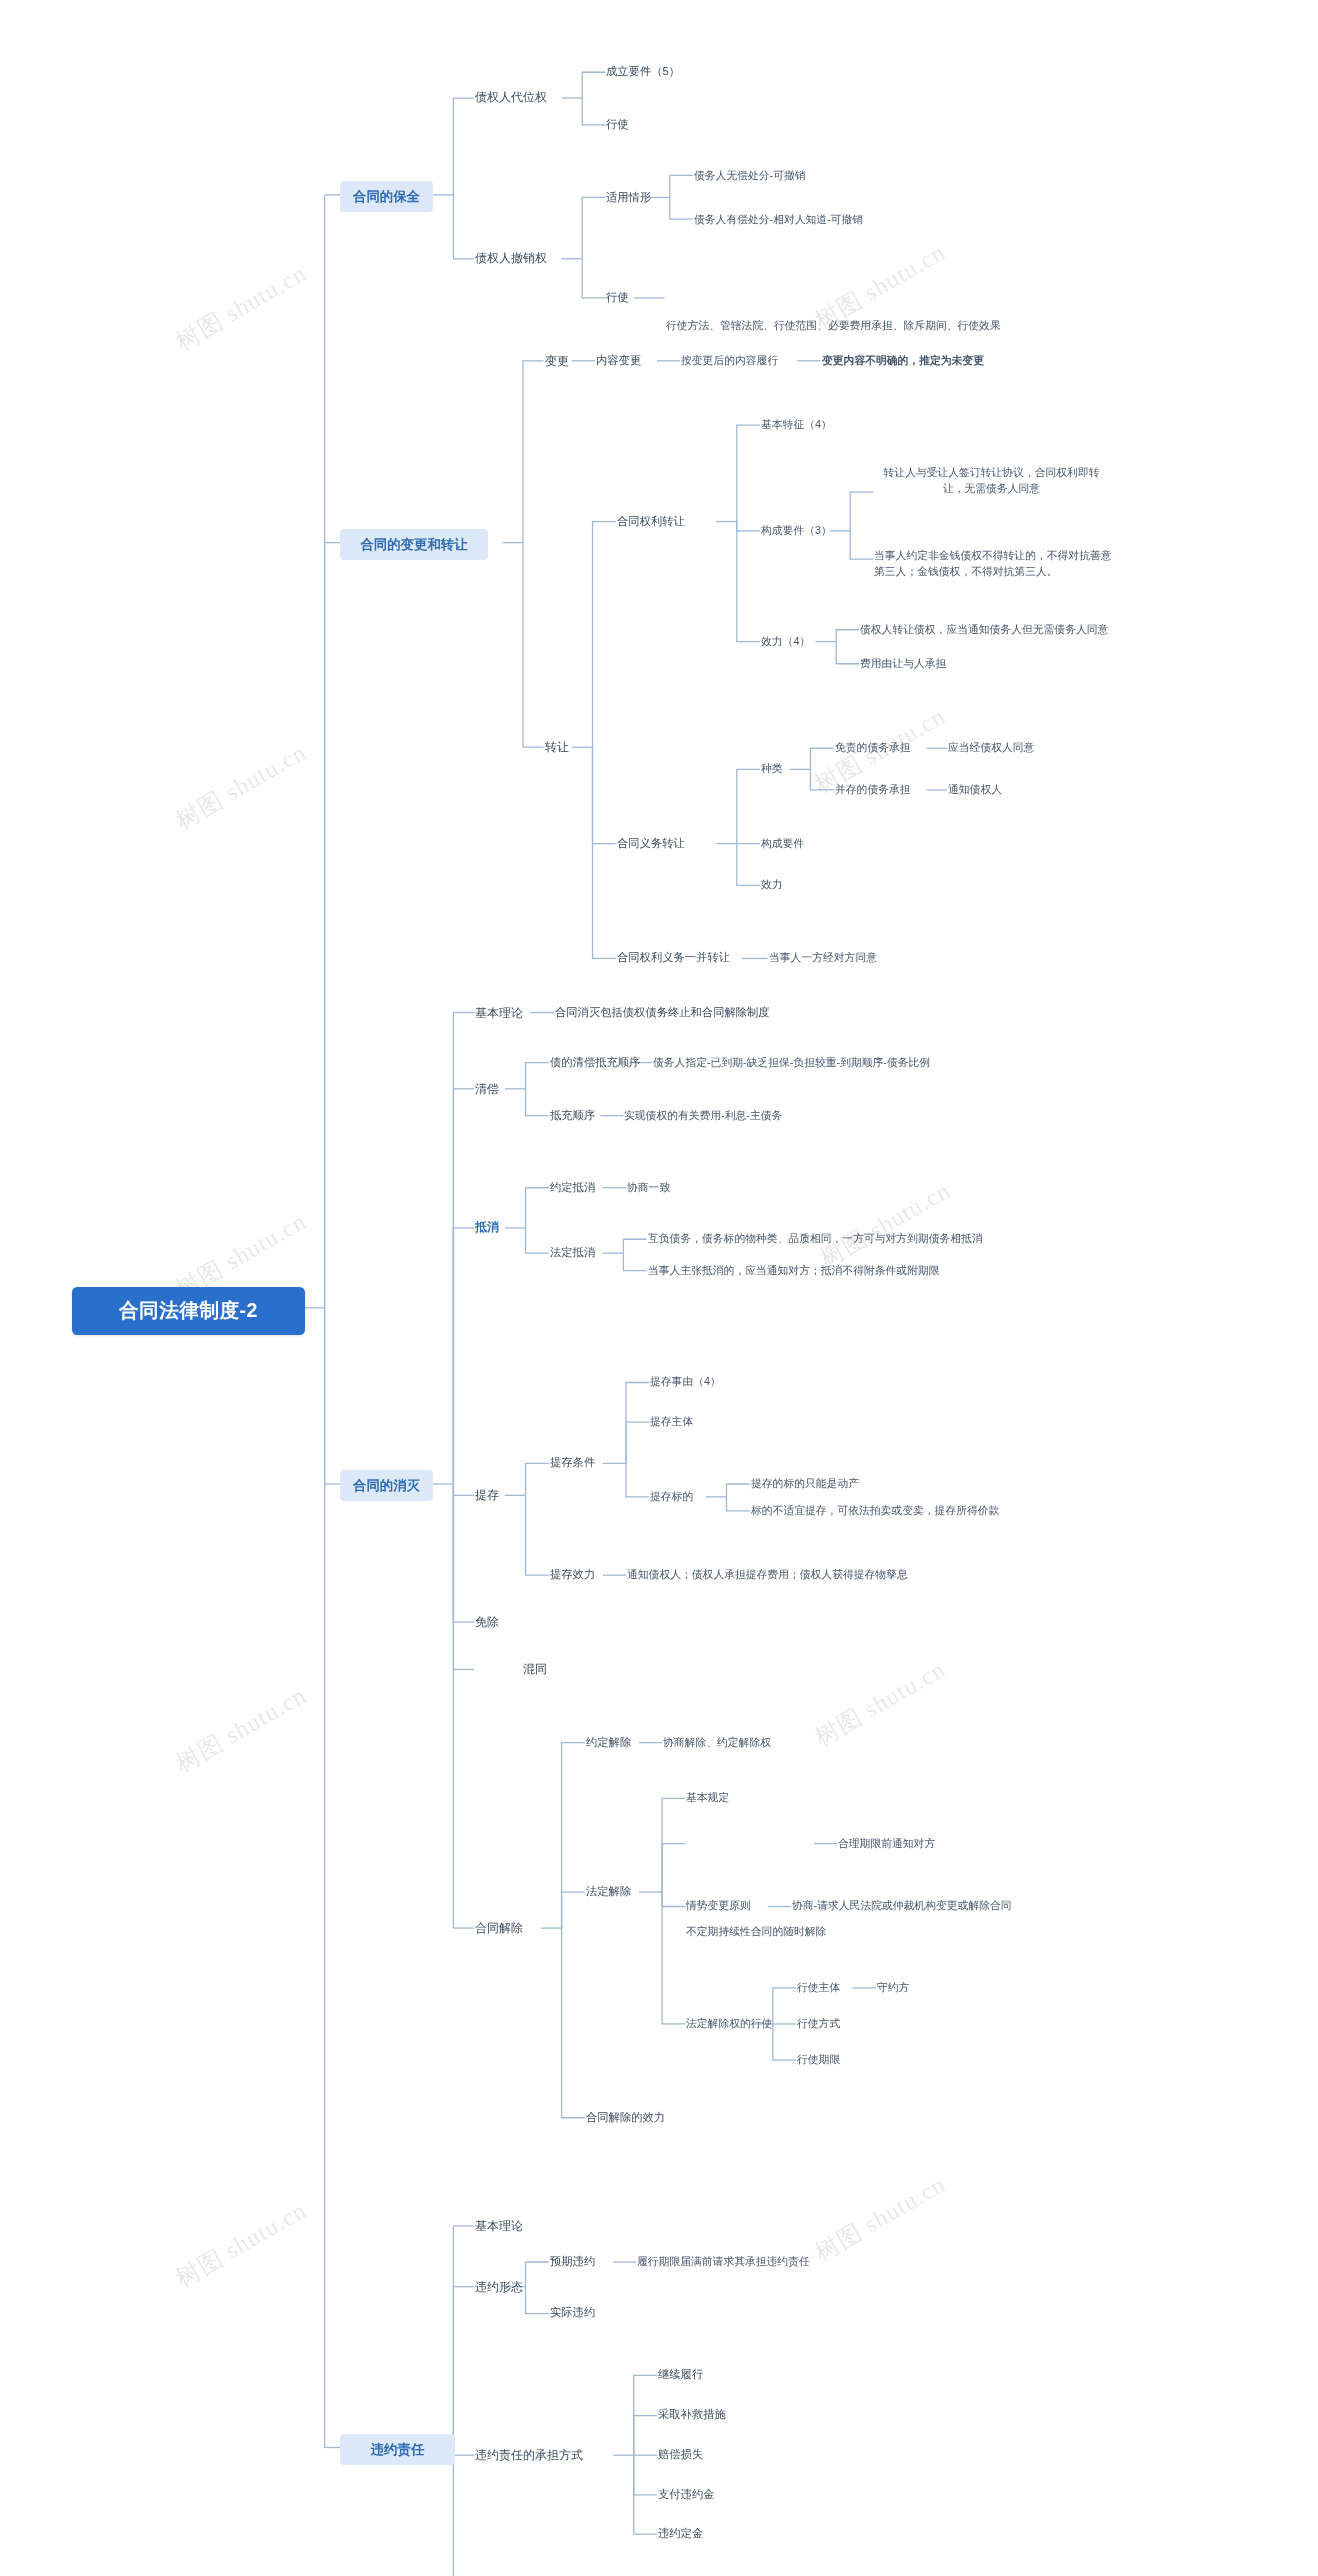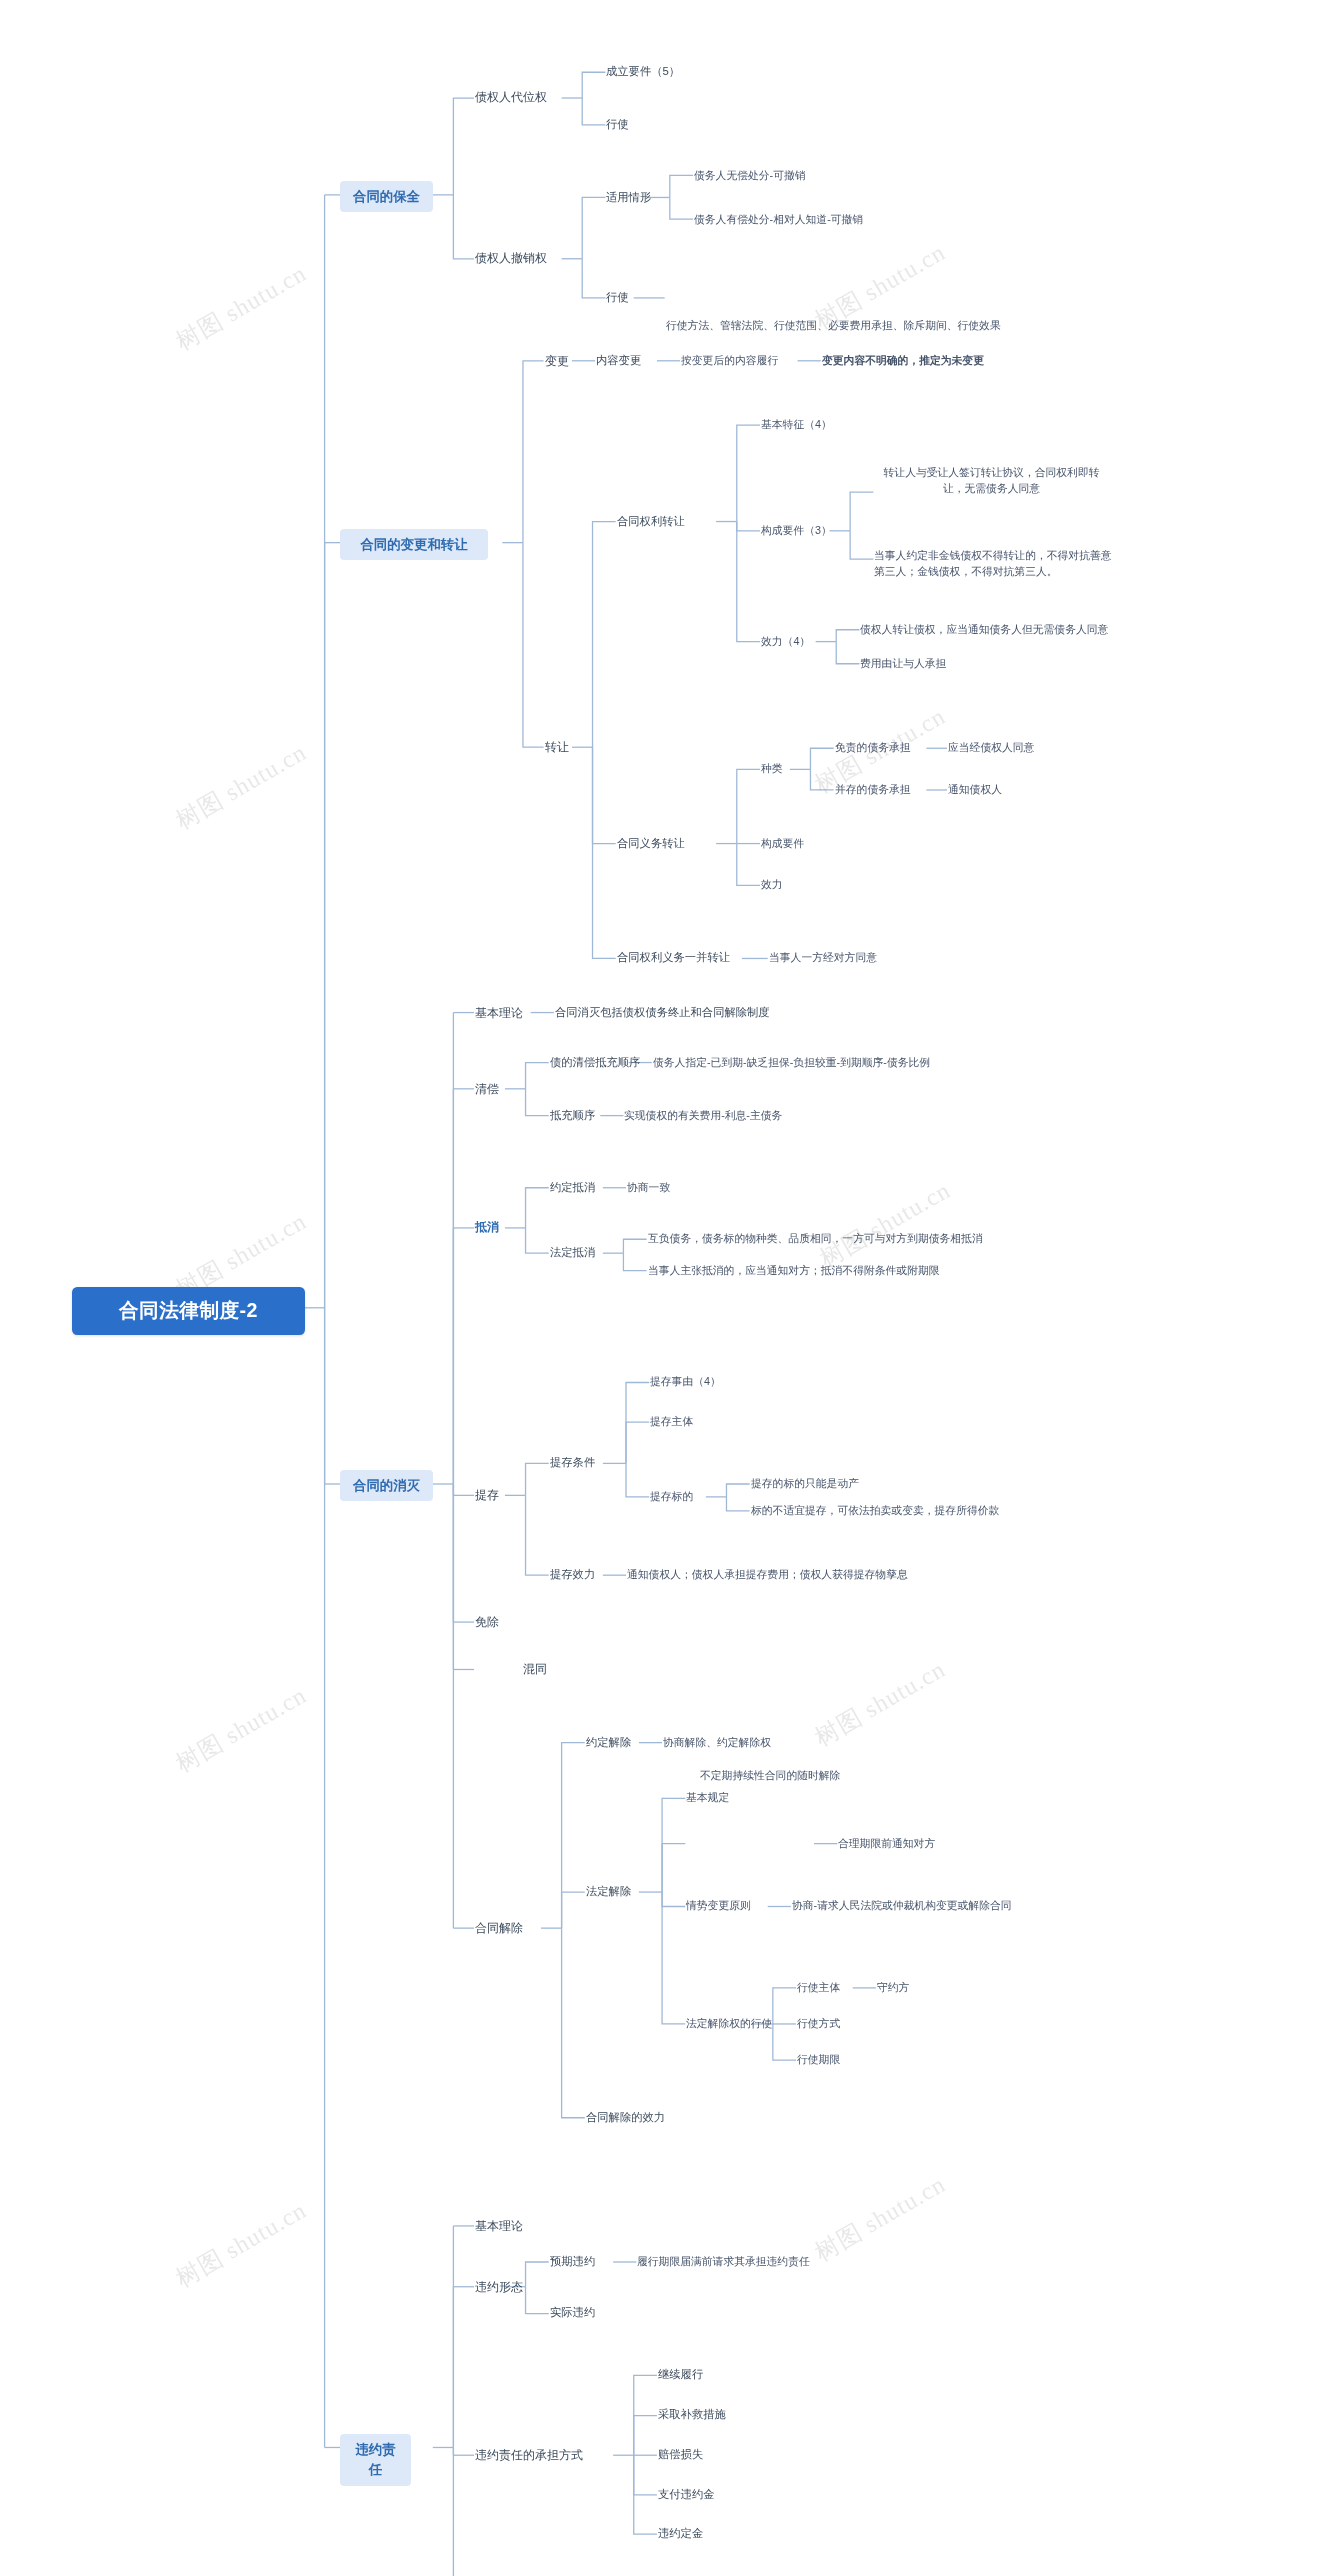--- a/index.html
+++ b/index.html
@@ -340,32 +340,32 @@
   <div class="node n-l4" style="left:626px; top:1564px;">通知债权人；债权人承担提存费用；债权人获得提存物孳息</div>
 
   <div class="node n-l2" style="left:474px; top:1611px;">免除</div>
   <div class="node n-l2" style="left:474px; top:1658px;margin-left:48px;">混同</div>
 
   <div class="node n-l2" style="left:474px; top:1917px;">合同解除</div>
   <div class="node n-l3" style="left:585px; top:1732px;">约定解除</div>
   <div class="node n-l4" style="left:662px; top:1732px;">协商解除、约定解除权</div>
   <div class="node n-l3" style="left:585px; top:1881px;">法定解除</div>
   <div class="node n-l4" style="left:685px; top:1787px;">基本规定</div>
-  <div class="node n-l4" style="left:685px; top:1765px;margin-left:14px;">不定期持续性合同的随时解除</div>
+  <div class="node n-l4" style="left:685px; top:1921px;">不定期持续性合同的随时解除</div>
   <div class="node n-l4" style="left:837px; top:1833px;">合理期限前通知对方</div>
   <div class="node n-l4" style="left:685px; top:1895px;">情势变更原则</div>
   <div class="node n-l4" style="left:791px; top:1895px;">协商-请求人民法院或仲裁机构变更或解除合同</div>
   <div class="node n-l4" style="left:685px; top:2013px;">法定解除权的行使</div>
   <div class="node n-l4" style="left:796px; top:1977px;">行使主体</div>
   <div class="node n-l4" style="left:876px; top:1977px;">守约方</div>
   <div class="node n-l4" style="left:796px; top:2013px;">行使方式</div>
   <div class="node n-l4" style="left:796px; top:2049px;">行使期限</div>
   <div class="node n-l3" style="left:585px; top:2107px;">合同解除的效力</div>
 
-  <div class="node n-l1" style="left:340px; top:2434px; width:71px;">违约责任</div>
+  <div class="node n-l1" style="left:340px; top:2434px; width:115px;">违约责任</div>
 
   <div class="node n-l2" style="left:474px; top:2215px;">基本理论</div>
 
   <div class="node n-l2" style="left:474px; top:2276px;">违约形态</div>
   <div class="node n-l3" style="left:549px; top:2251px;">预期违约</div>
   <div class="node n-l4" style="left:636px; top:2251px;">履行期限届满前请求其承担违约责任</div>
   <div class="node n-l3" style="left:549px; top:2302px;">实际违约</div>
 
   <div class="node n-l2" style="left:474px; top:2444px;">违约责任的承担方式</div>
   <div class="node n-l3" style="left:657px; top:2364px;">继续履行</div>

